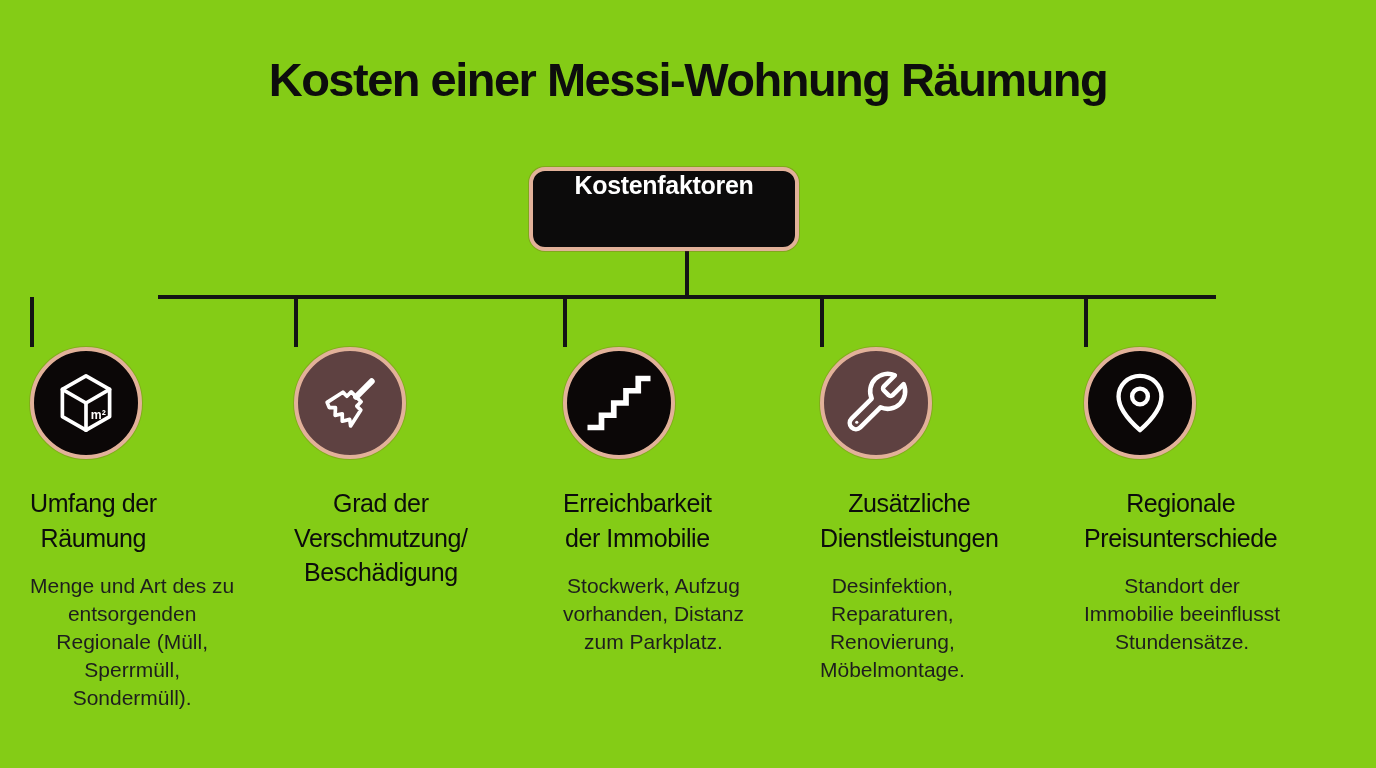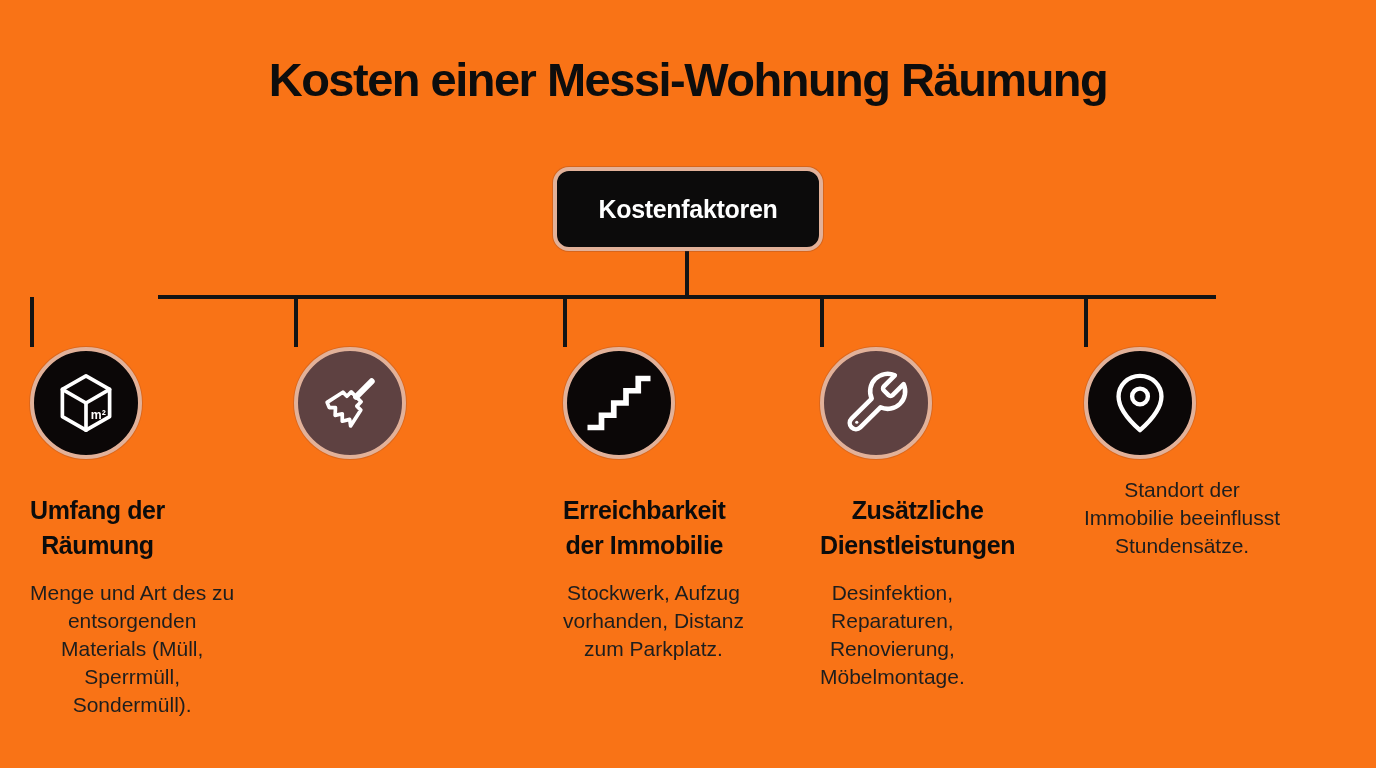--- a/index.html
+++ b/index.html
@@ -1,29 +1,29 @@
 <!DOCTYPE html>
 <html><head>
 <meta charset="utf-8">
 <style>
   * { margin:0; padding:0; box-sizing:border-box; }
   html,body { background:#ffffff; }
   .canvas {
-    position:relative; width:1376px; height:768px; background:#f97316;
+    position:relative; width:1376px; height:768px; background:#84cc16;
     font-family:"Liberation Sans","DejaVu Sans",sans-serif; overflow:hidden;
   }
   .title {
     position:absolute; left:0; top:52px; width:100%;
     text-align:center; font-size:47px; font-weight:bold;
     letter-spacing:-1.5px; color:#0d0d0d; white-space:nowrap;
   }
   .root-node {
-    position:absolute; left:553px; top:167px; width:270px; height:84px;
+    position:absolute; left:529px; top:167px; width:270px; height:84px;
     background:#0c0b0b; border:4px solid #e2b199; border-radius:16px;
-    display:flex; align-items:center; justify-content:center;
+    display:flex; justify-content:center;
     box-shadow:0 0 0 1px rgba(120,60,40,.25);
     z-index:3;
   }
   .root-node .label {
     color:#ffffff; font-size:25px; font-weight:bold; letter-spacing:-0.3px;
   }
   .stem {
     position:absolute; left:685px; top:249px; width:4px; height:48px;
     background:#141414; z-index:2;
   }
@@ -37,21 +37,21 @@
     text-align:center;
   }
   .drop { width:4px; height:50px; background:#141414; }
   .circle {
     width:112px; height:112px; border-radius:50%;
     border:4px solid #e2b199; background:#0b0707;
     display:flex; align-items:center; justify-content:center;
     box-shadow:0 0 0 1px rgba(120,60,40,.22);
   }
   .branch-heading {
-    margin-top:34px; font-size:25px; font-weight:bold; color:#0c0c0c;
+    margin-top:27px; font-size:25px; font-weight:normal; color:#0c0c0c;
     line-height:1.38; letter-spacing:-0.4px; white-space:pre-line;
   }
   .branch-body {
     margin-top:17px; font-size:21px; color:#1e1e1e;
     line-height:1.33; white-space:pre-line;
   }
   svg { display:block; }
 </style>
 </head>
 <body>
@@ -76,37 +76,40 @@
           <polyline points="-27,-15.5 0,0 27,-15.5"></polyline>
           <line x1="0" y1="0" x2="0" y2="31"></line>
         </g>
         <text x="14" y="18" text-anchor="middle" fill="#ffffff" font-family="Liberation Sans, sans-serif" font-size="14" font-weight="bold">m²</text>
       </svg>
     </div>
     <div class="branch-heading">Umfang der
 Räumung</div>
     <div class="branch-body">Menge und Art des zu
 entsorgenden
-Materials (Müll,
+Regionale (Müll,
 Sperrmüll,
 Sondermüll).</div>
   </div>
 
   <div class="branch" style="left:294px;">
     <div class="drop"></div>
     <div class="circle" style="background-color: rgb(94, 65, 65);">
       <svg width="70" height="70" viewBox="-40 -40 80 80">
         <g transform="rotate(45)" fill="none" stroke="#ffffff" stroke-linejoin="round" stroke-linecap="round">
           <line x1="0" y1="-35" x2="0" y2="-10" stroke-width="7"></line>
           <path stroke-width="4.2" d="M -8,-10 L 8,-10 L 8,-3 L 14.5,-3 L 19,18
                  L 13,13.5 L 8.5,21 L 2.5,15 L -2,22 L -8,15.5 L -13,20.5 L -19,18
                  L -14.5,-3 L -8,-3 Z"></path>
         </g>
       </svg>
     </div>
+    <div class="branch-heading">Grad der
+Verschmutzung/
+Beschädigung</div>
   </div>
 
   <div class="branch" style="left:563px;">
     <div class="drop"></div>
     <div class="circle" style="background-color: rgb(11, 7, 7);">
       <svg width="70" height="70" viewBox="-40 -40 80 80">
         <polyline points="-36,28 -20,28 -20,14 -6,14 -6,0 8,0 8,-14 22,-14 22,-28 36,-28" fill="none" stroke="#ffffff" stroke-width="6.5" stroke-linejoin="miter" stroke-linecap="butt"></polyline>
       </svg>
     </div>
     <div class="branch-heading">Erreichbarkeit
@@ -137,18 +140,20 @@
   <div class="branch" style="left:1084px;">
     <div class="drop"></div>
     <div class="circle" style="background-color: rgb(11, 7, 7);">
       <svg width="70" height="70" viewBox="-40 -40 80 80">
         <g fill="none" stroke="#ffffff" stroke-width="5" stroke-linejoin="round" stroke-linecap="round">
           <path d="M0,-31 C-14,-31 -24.5,-20 -24.5,-7.5 C-24.5,6 -13,19.5 0,31 C13,19.5 24.5,6 24.5,-7.5 C24.5,-20 14,-31 0,-31 Z"></path>
           <circle cx="0" cy="-7.5" r="9"></circle>
         </g>
       </svg>
     </div>
+    <div class="branch-heading">Regionale
+Preisunterschiede</div>
     <div class="branch-body">Standort der
 Immobilie beeinflusst
 Stundensätze.</div>
   </div>
 
 </div>
 
 </body></html>

